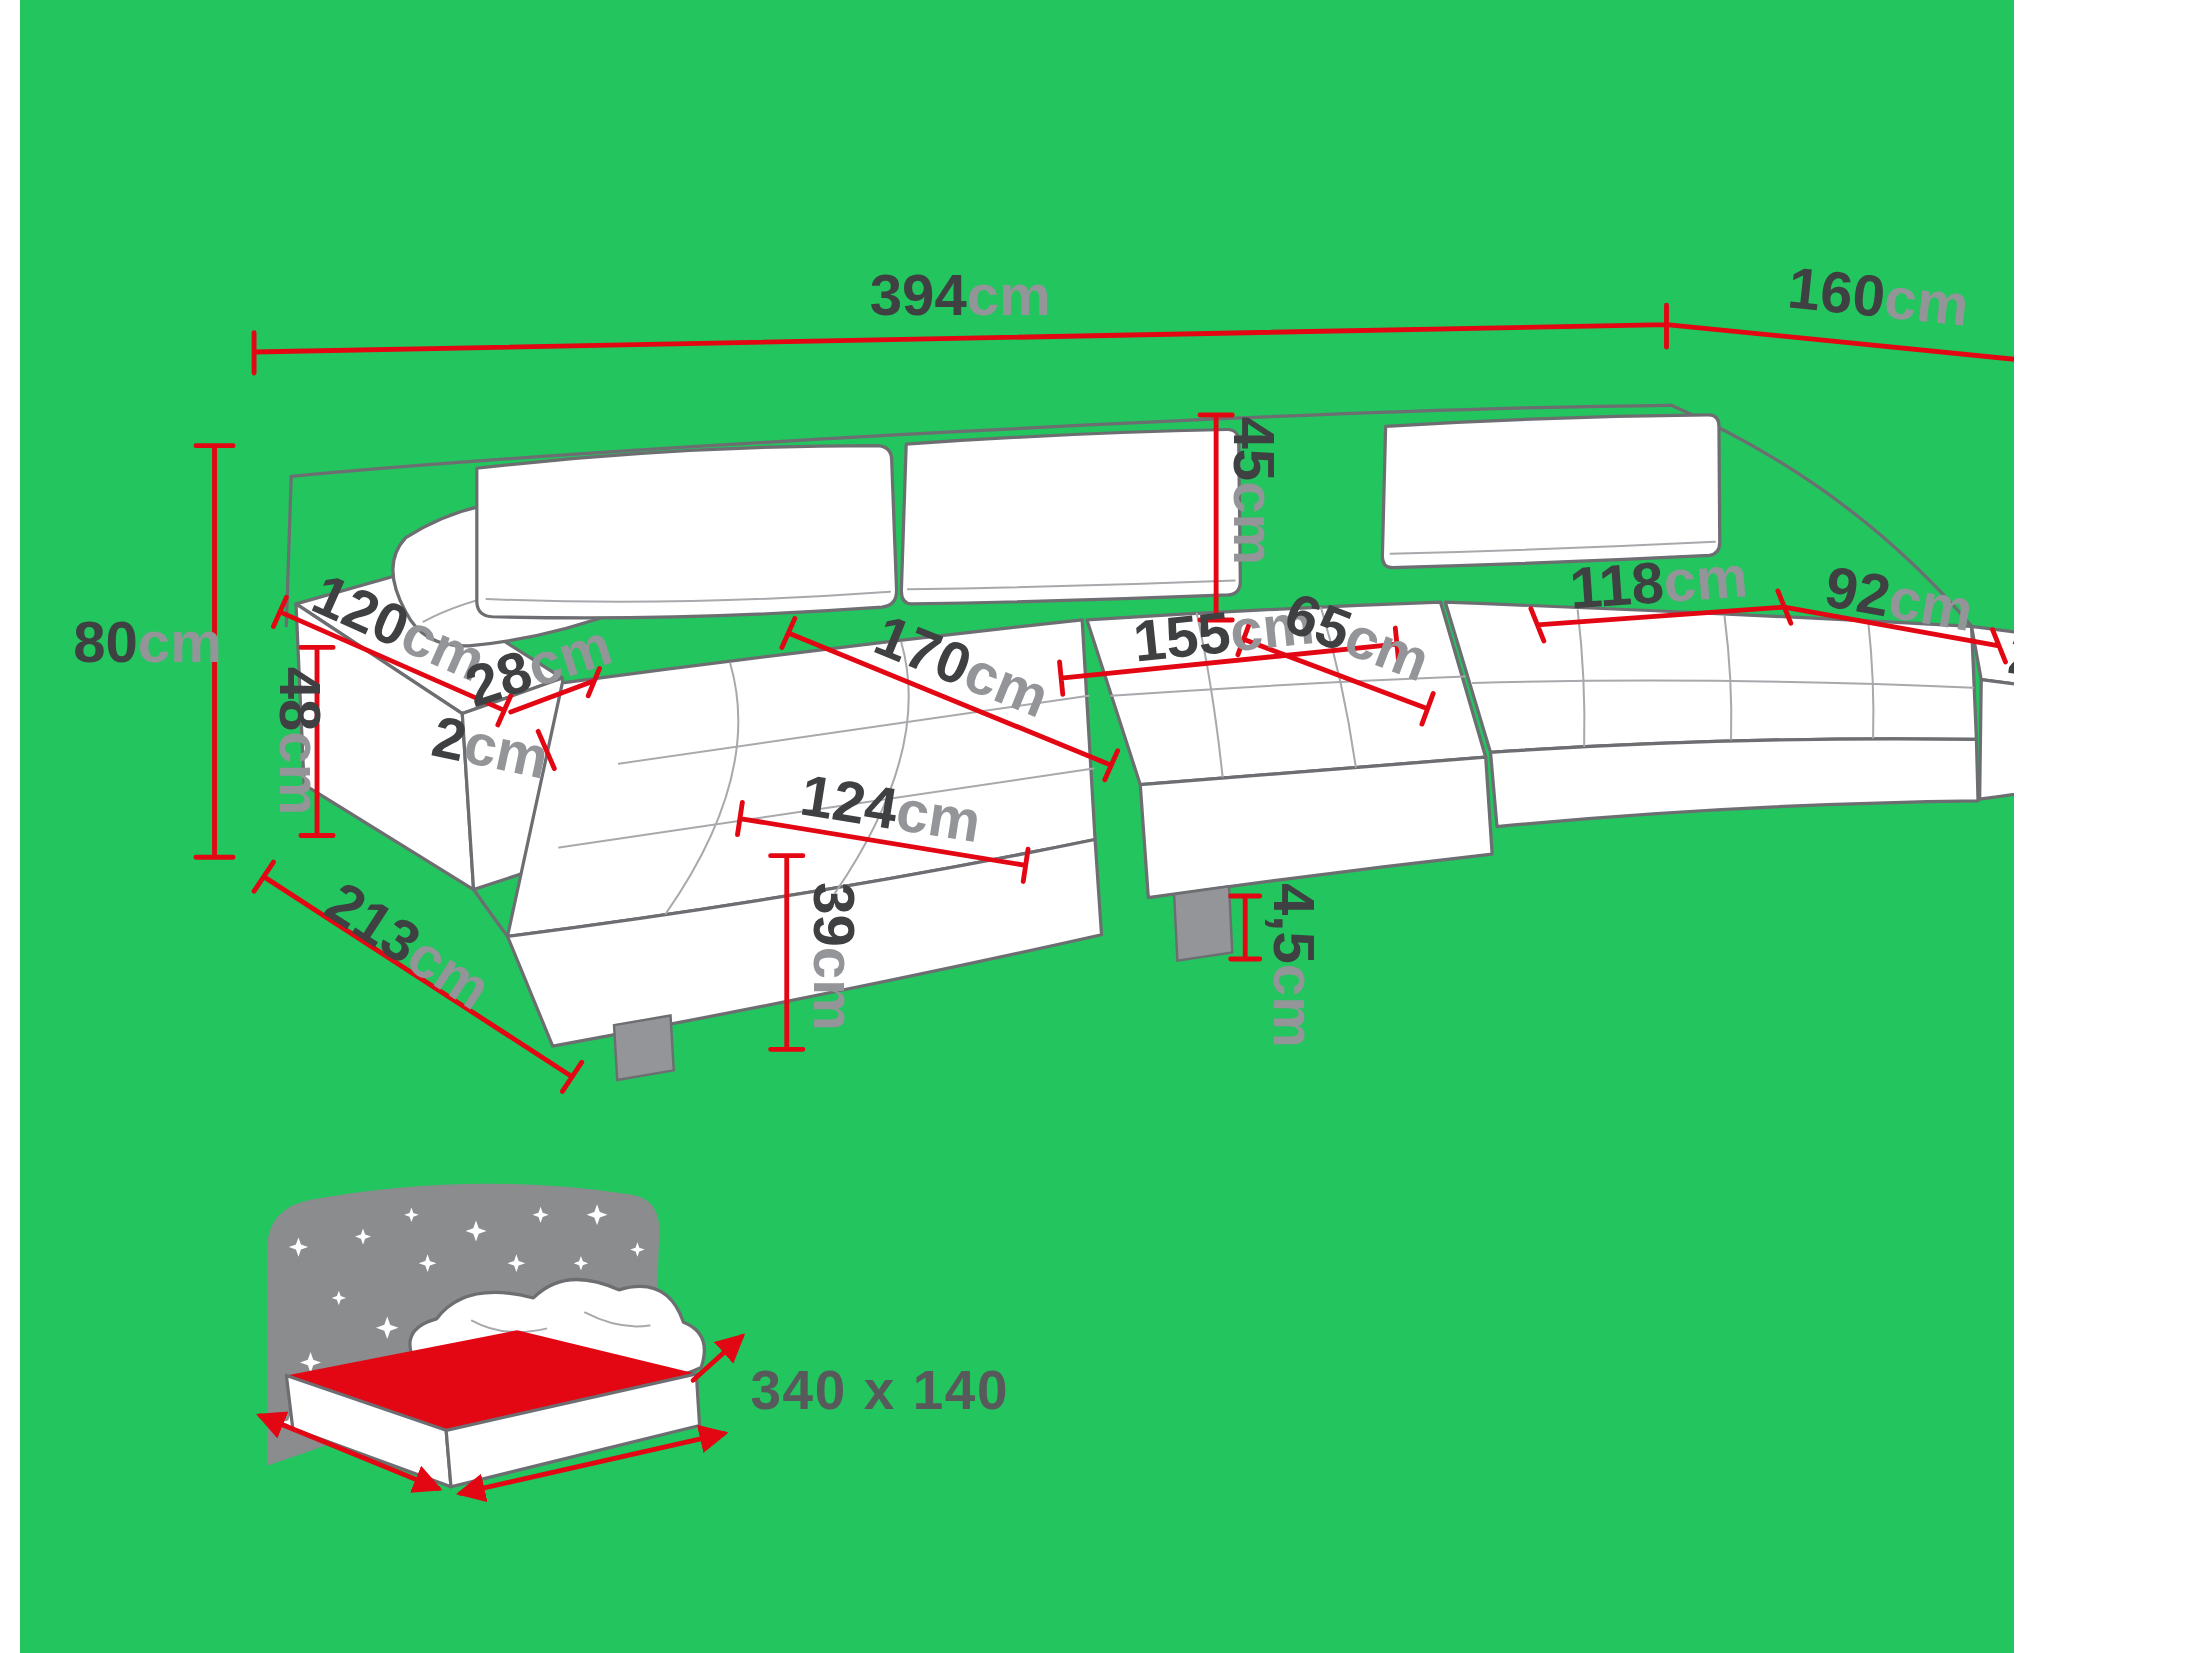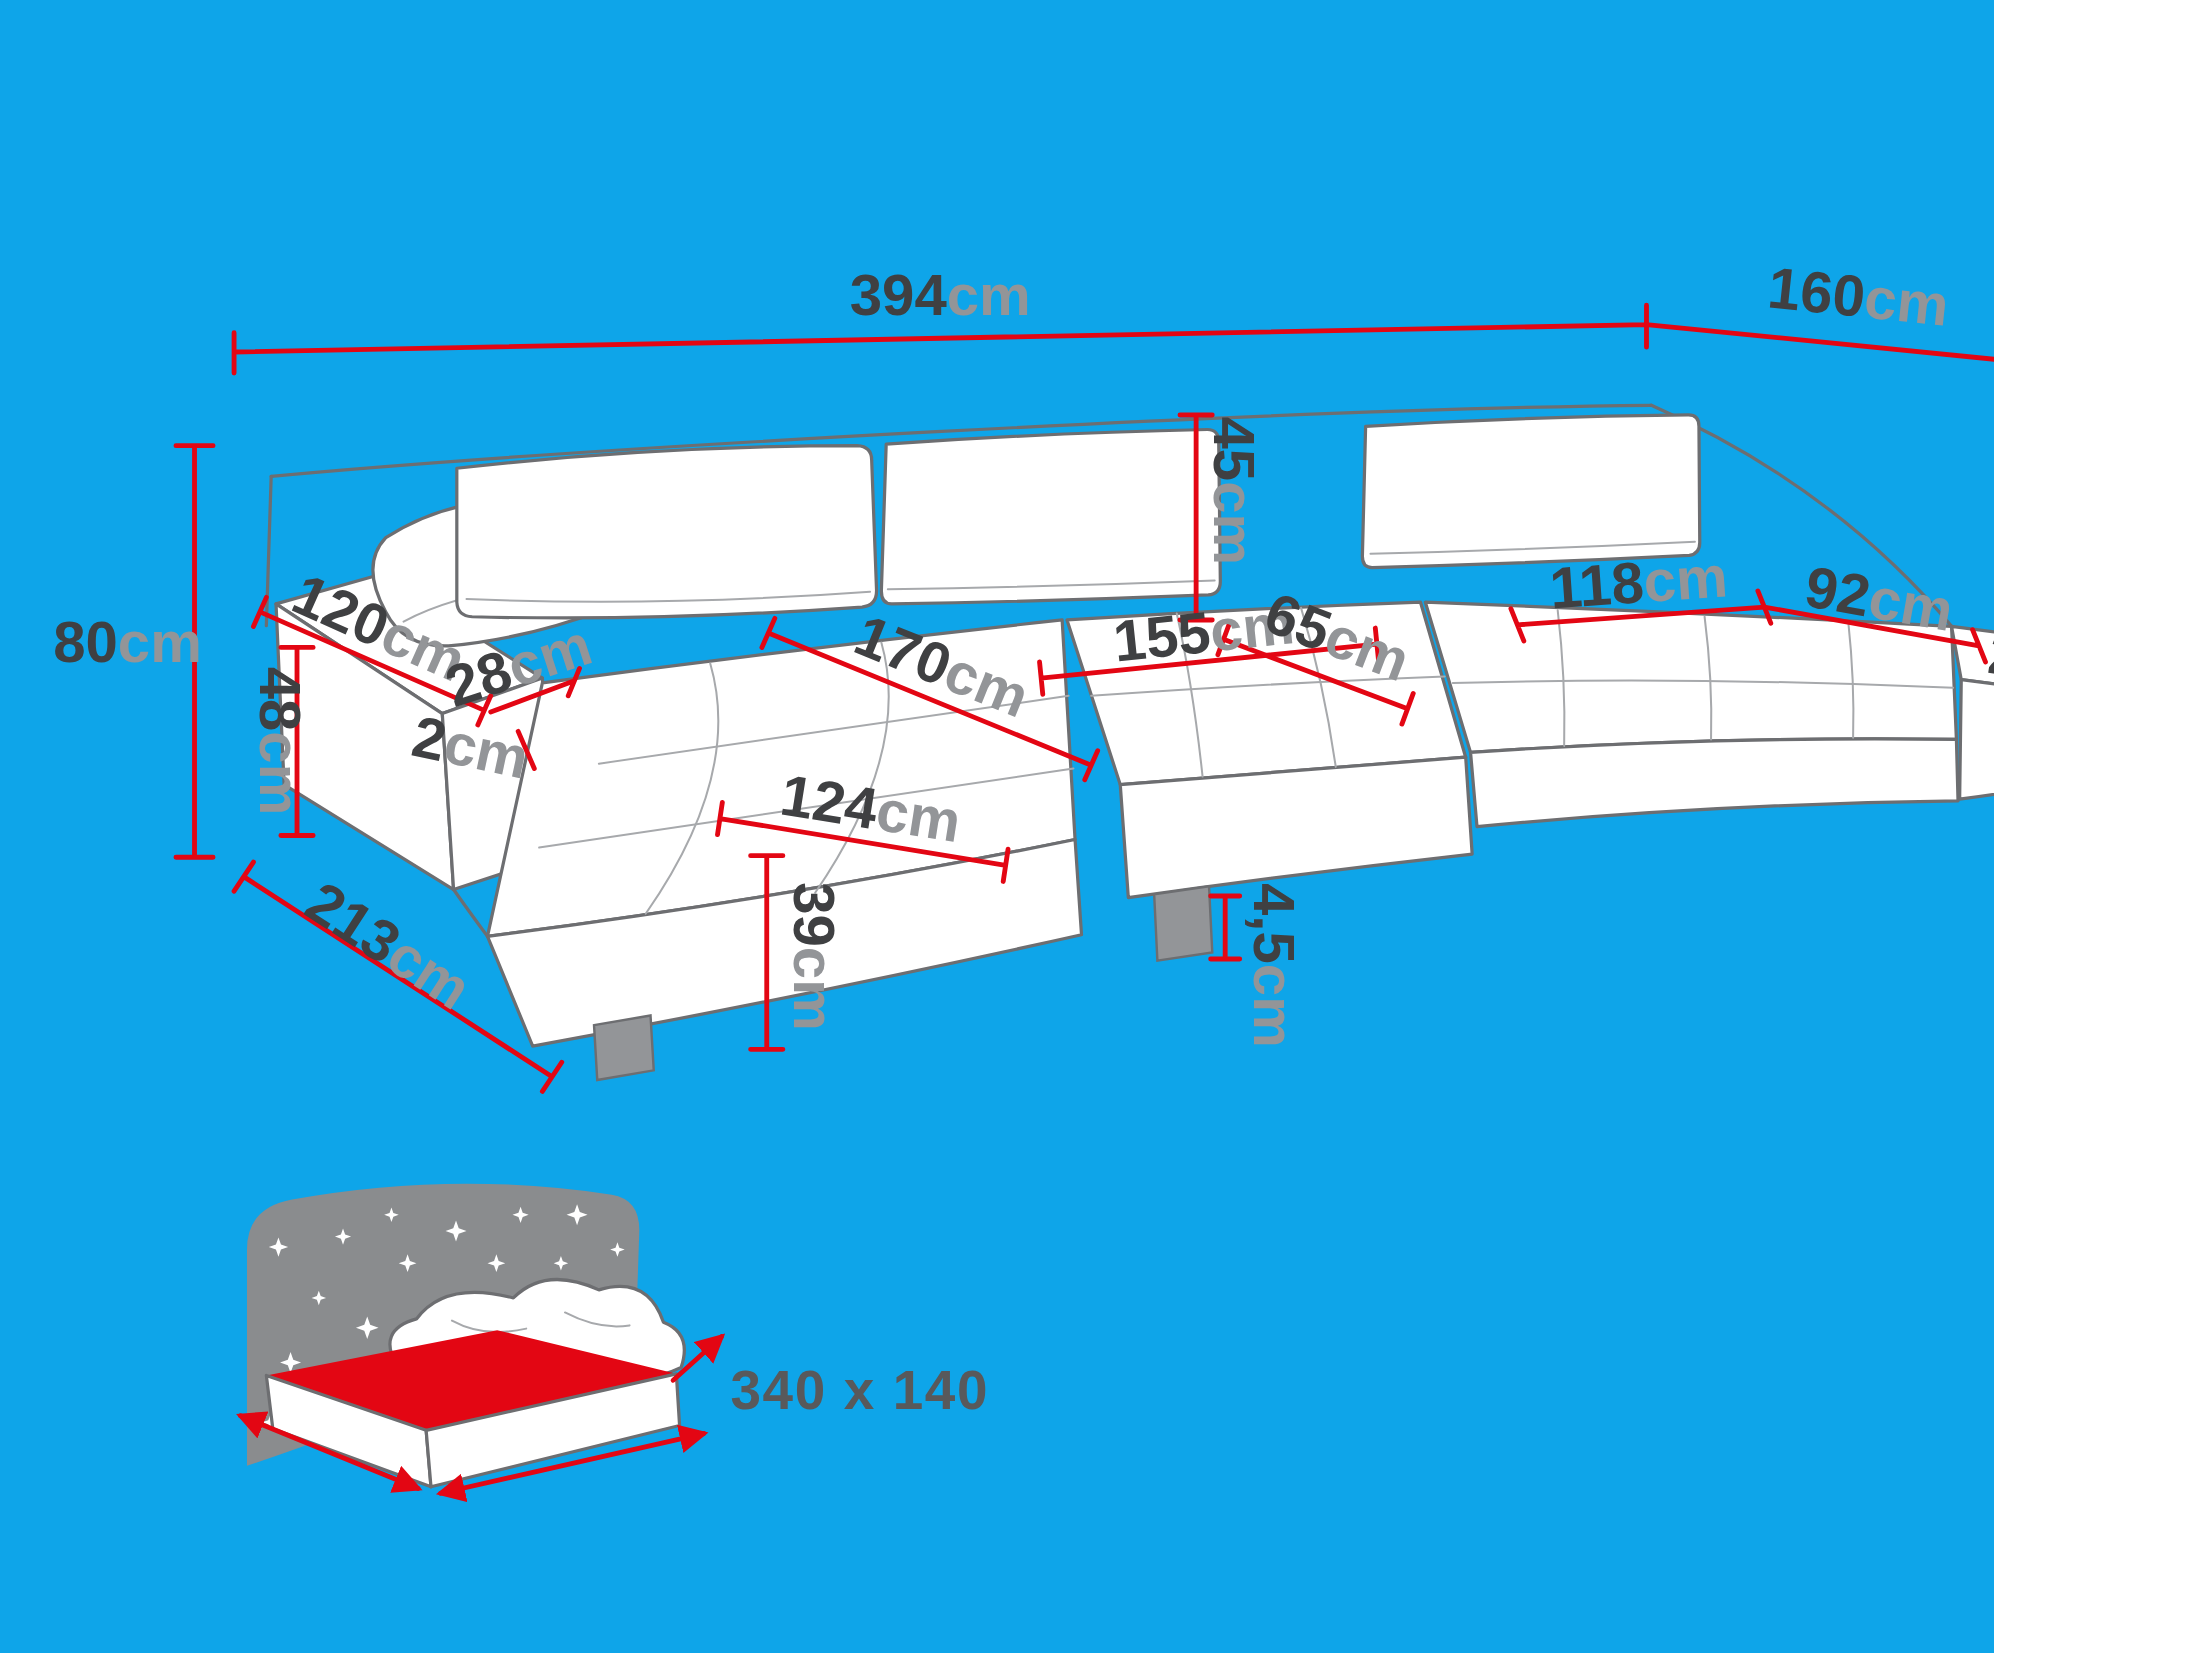--- a/index.html
+++ b/index.html
@@ -1,16 +1,16 @@
 <!DOCTYPE html>
 <html style="font-size:13px"><head>
 <meta charset="utf-8">
 <style>
   html,body{margin:0;padding:0;background:#ffffff;}
-  .stage{position:relative;width:1994px;height:1654px;background:#0ea5e9;overflow:hidden;}
+  .stage{position:relative;width:1994px;height:1654px;background:#22c55e;overflow:hidden;margin-left:20px;}
   svg{position:absolute;left:0;top:0;}
   .outline{stroke:#6d6e71;stroke-width:4;fill:none;stroke-linecap:round;stroke-linejoin:round;}
   .panel{stroke:#6d6e71;stroke-width:4;fill:#ffffff;stroke-linecap:round;stroke-linejoin:round;}
   .tuft{stroke:#a7a9ac;stroke-width:2.5;fill:none;stroke-linecap:round;}
   .leg{fill:#939598;stroke:#6d6e71;stroke-width:3;}
   .dimline{stroke:#e30613;stroke-width:6;fill:none;stroke-linecap:round;}
   .arrow{stroke:#e30613;stroke-width:6;fill:none;stroke-linecap:round;}
   .dim{font-family:"Liberation Sans", sans-serif;font-weight:700;font-size:72px;fill:#3f4042;}
   .dim .unit{fill:#939598;}
   .bedlabel{font-family:"Liberation Sans", sans-serif;font-weight:700;font-size:68px;fill:#58595b;letter-spacing:2px;}

